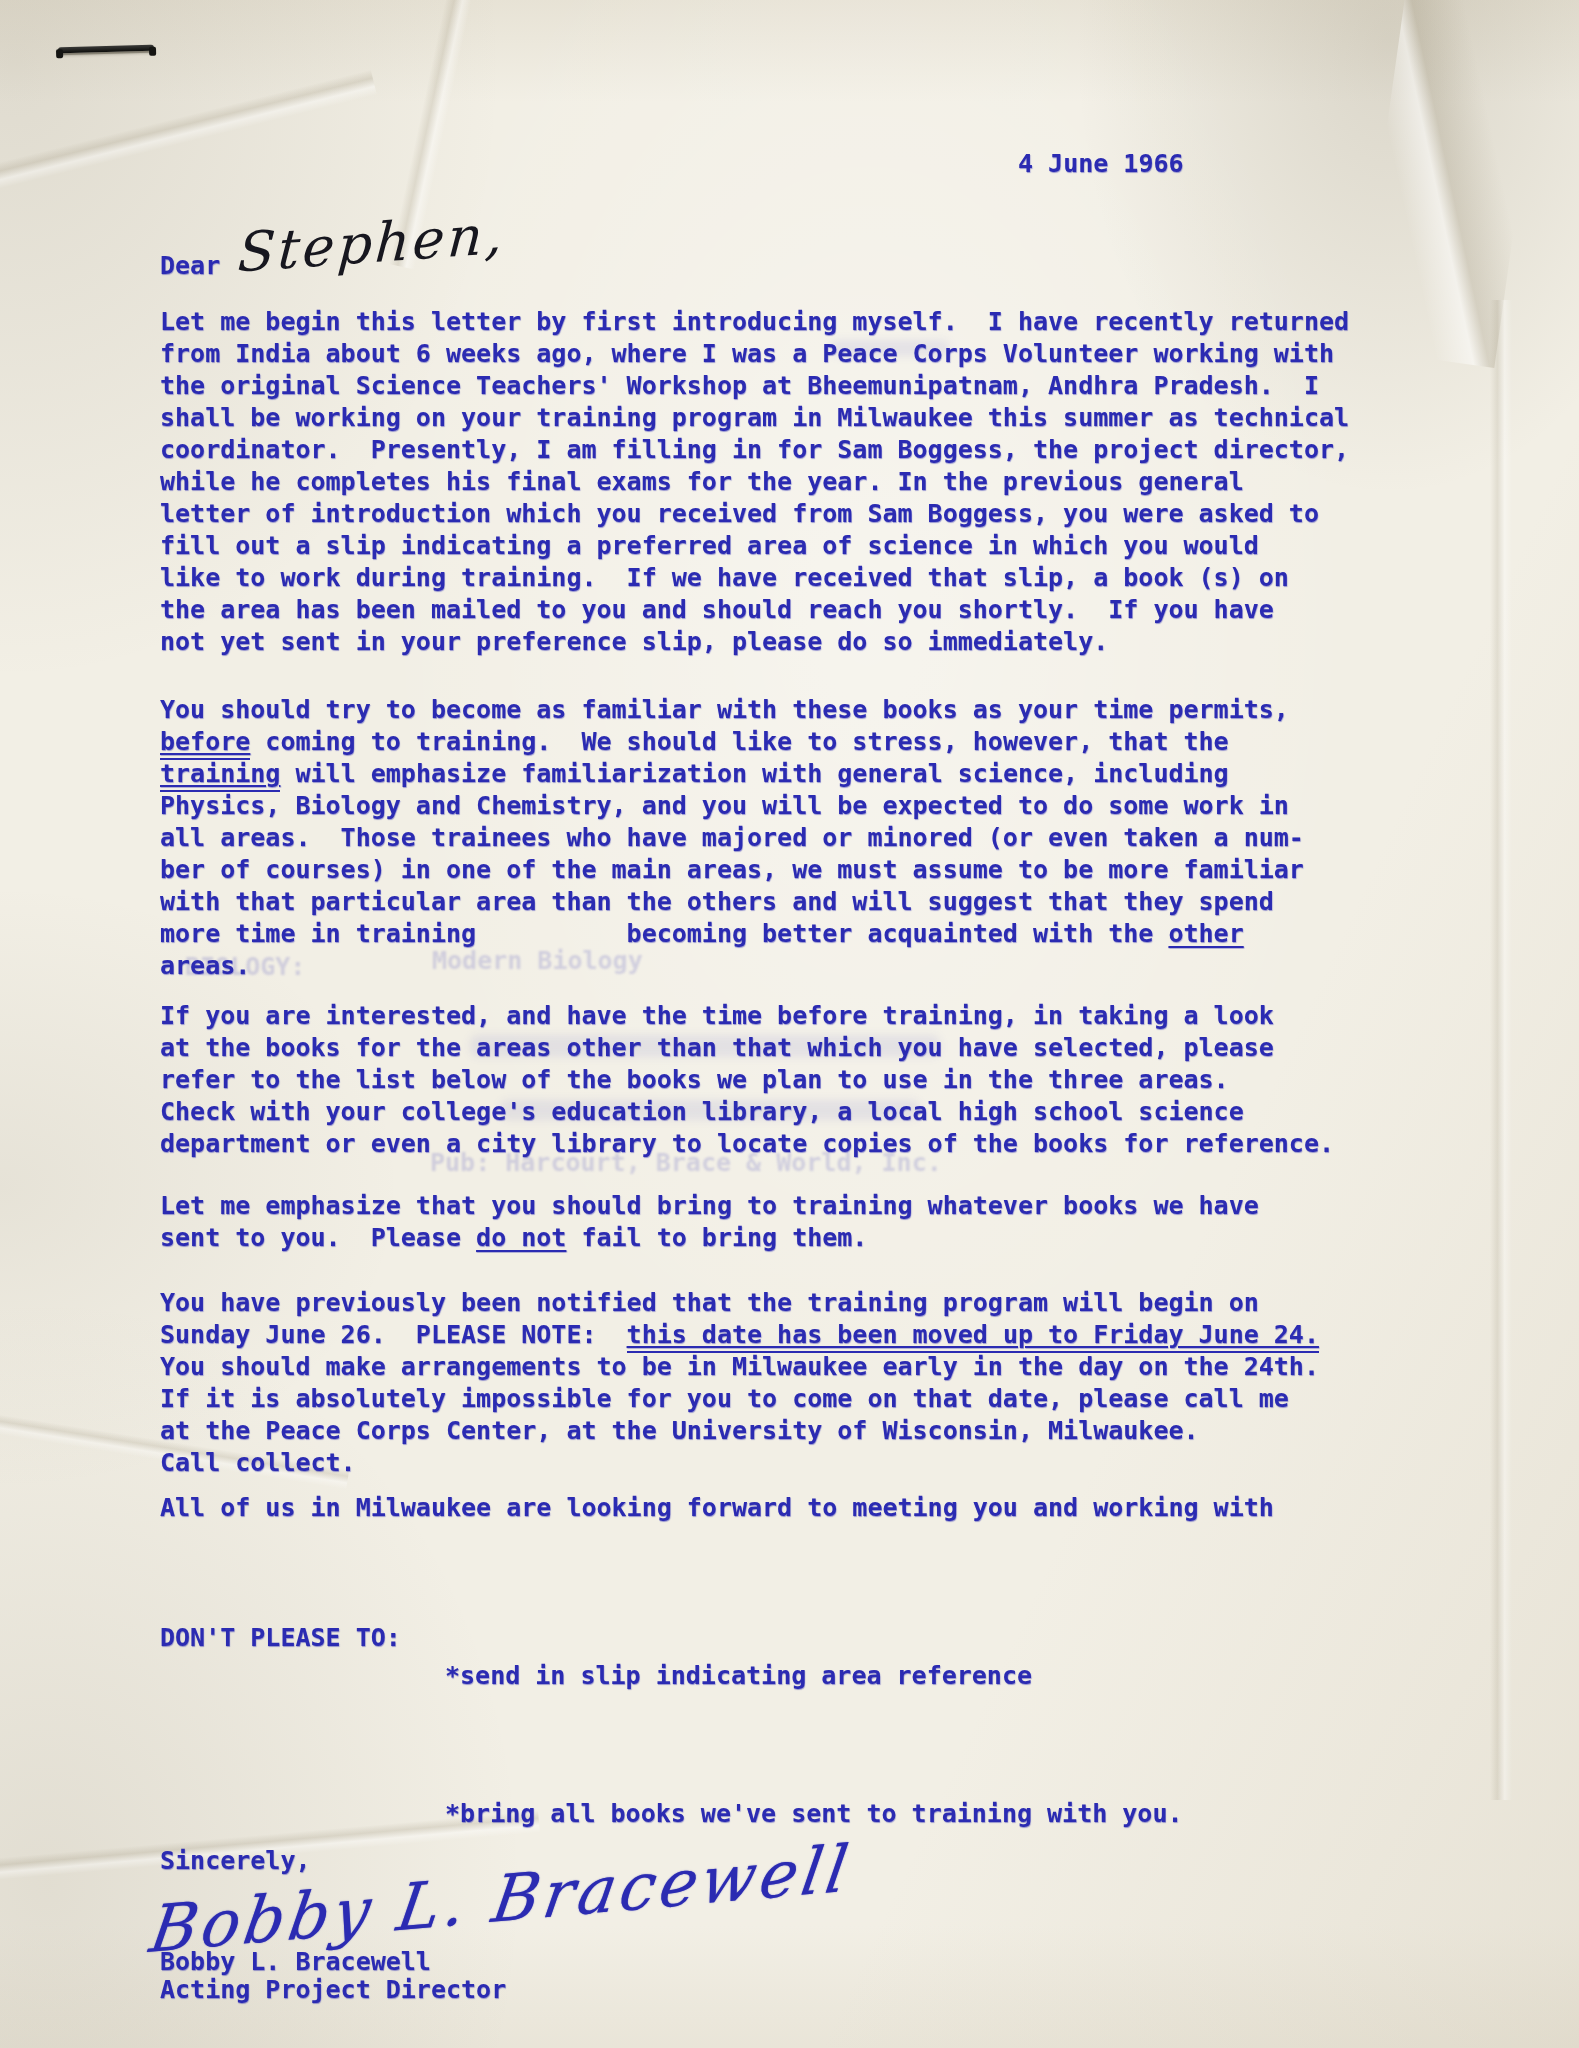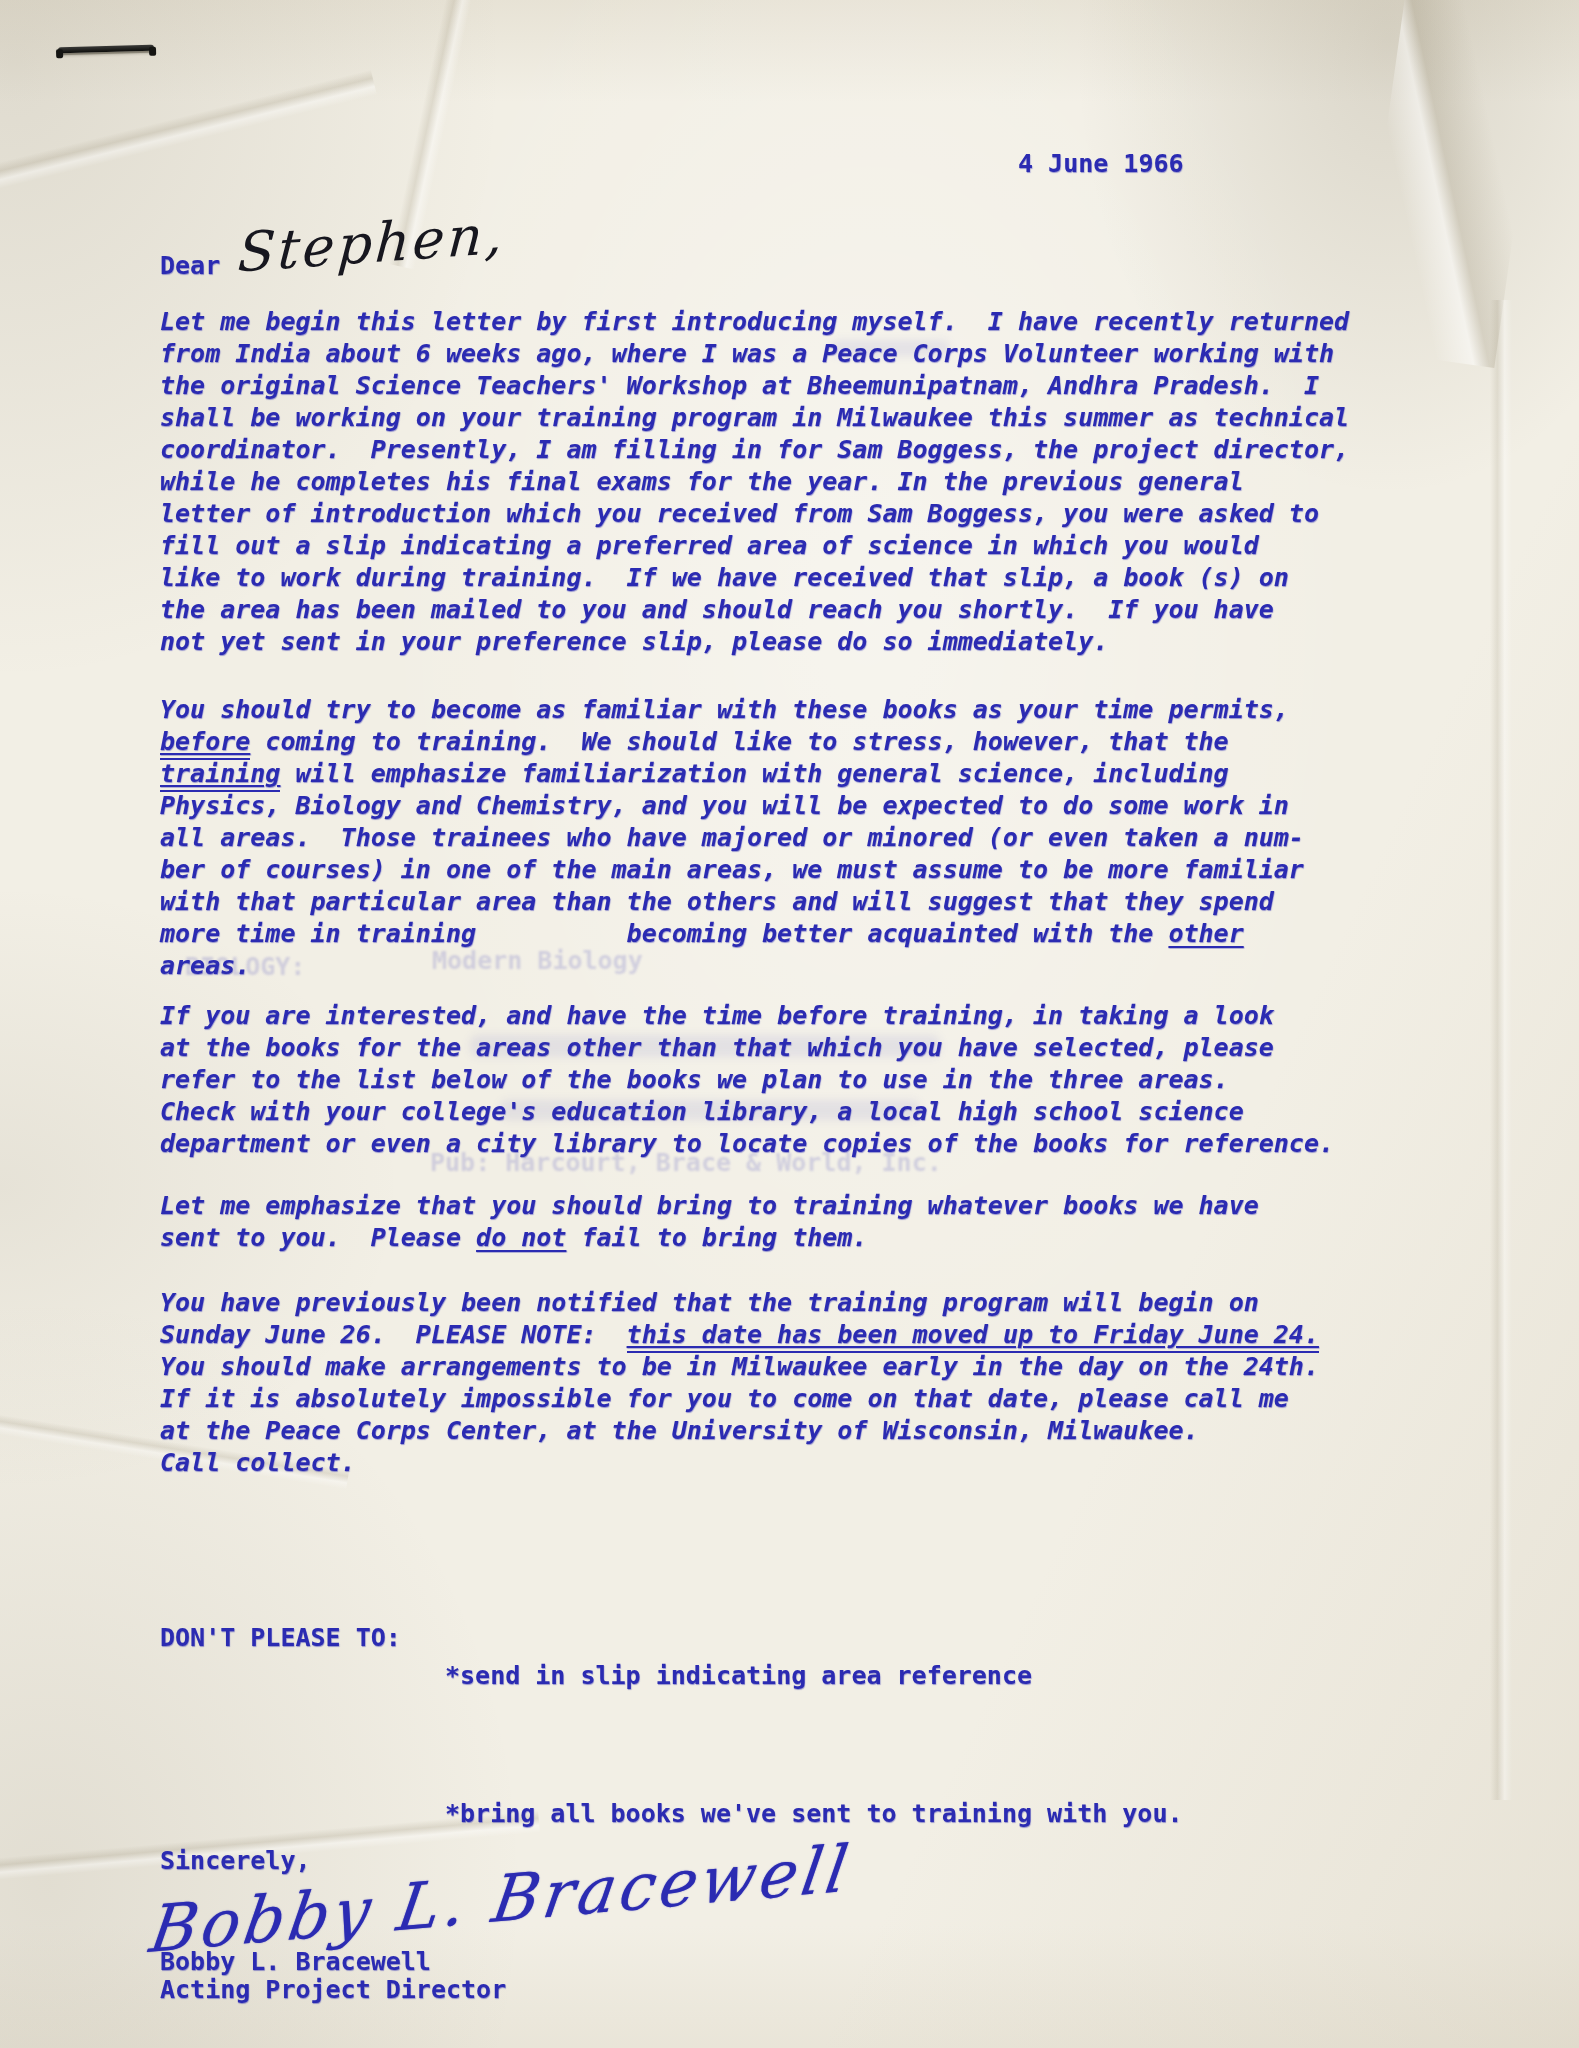--- a/index.html
+++ b/index.html
@@ -25,21 +25,21 @@
   .typed{
     position:absolute;
     color:#2b2bb2;
     font-weight:bold;
     font-size:25px;
     line-height:32px;
     letter-spacing:0px;
     text-shadow:0.5px 0.7px 0.9px rgba(43,43,178,0.45);
     white-space:pre;
   }
-  .tline{white-space:pre;height:32px;font-style:italic;}
+  .tline{white-space:pre;height:32px;}
   .u1{text-decoration:underline;text-decoration-thickness:2px;text-underline-offset:4px;}
   .u2{text-decoration:underline;text-decoration-thickness:2px;text-underline-offset:3px;
       border-bottom:2px solid currentColor;padding-bottom:2px;margin-top:44px;}
   .handwritten-name{
     position:absolute;
     font-family:"DejaVu Serif", serif;
     font-style:italic;
     font-size:54px;
     color:#17171f;
     transform:rotate(-4deg) skewX(-8deg);
@@ -115,21 +115,21 @@
   <div class="typed" style="left:160px;top:306px;"><div class="tline"><span>Let me begin this letter by first introducing myself.  I have recently returned</span></div><div class="tline"><span>from India about 6 weeks ago, where I was a Peace Corps Volunteer working with</span></div><div class="tline"><span>the original Science Teachers' Workshop at Bheemunipatnam, Andhra Pradesh.  I</span></div><div class="tline"><span>shall be working on your training program in Milwaukee this summer as technical</span></div><div class="tline"><span>coordinator.  Presently, I am filling in for Sam Boggess, the project director,</span></div><div class="tline"><span>while he completes his final exams for the year. In the previous general</span></div><div class="tline"><span>letter of introduction which you received from Sam Boggess, you were asked to</span></div><div class="tline"><span>fill out a slip indicating a preferred area of science in which you would</span></div><div class="tline"><span>like to work during training.  If we have received that slip, a book (s) on</span></div><div class="tline"><span>the area has been mailed to you and should reach you shortly.  If you have</span></div><div class="tline"><span>not yet sent in your preference slip, please do so immediately.</span></div></div>
 
   <div class="typed" style="left:160px;top:694px;"><div class="tline"><span>You should try to become as familiar with these books as your time permits,</span></div><div class="tline"><span class="u2">before</span><span> coming to training.  We should like to stress, however, that the</span></div><div class="tline"><span class="u2">training</span><span> will emphasize familiarization with general science, including</span></div><div class="tline"><span>Physics, Biology and Chemistry, and you will be expected to do some work in</span></div><div class="tline"><span>all areas.  Those trainees who have majored or minored (or even taken a num-</span></div><div class="tline"><span>ber of courses) in one of the main areas, we must assume to be more familiar</span></div><div class="tline"><span>with that particular area than the others and will suggest that they spend</span></div><div class="tline"><span>more time in training          becoming better acquainted with the </span><span class="u1">other</span></div><div class="tline"><span>areas.</span></div></div>
 
   <div class="typed" style="left:160px;top:1000px;"><div class="tline"><span>If you are interested, and have the time before training, in taking a look</span></div><div class="tline"><span>at the books for the areas other than that which you have selected, please</span></div><div class="tline"><span>refer to the list below of the books we plan to use in the three areas.</span></div><div class="tline"><span>Check with your college's education library, a local high school science</span></div><div class="tline"><span>department or even a city library to locate copies of the books for reference.</span></div></div>
 
   <div class="typed" style="left:160px;top:1190px;"><div class="tline"><span>Let me emphasize that you should bring to training whatever books we have</span></div><div class="tline"><span>sent to you.  Please </span><span class="u1">do not</span><span> fail to bring them.</span></div></div>
 
   <div class="typed" style="left:160px;top:1287px;"><div class="tline"><span>You have previously been notified that the training program will begin on</span></div><div class="tline"><span>Sunday June 26.  PLEASE NOTE:  </span><span class="u2">this date has been moved up to Friday June 24.</span></div><div class="tline"><span>You should make arrangements to be in Milwaukee early in the day on the 24th.</span></div><div class="tline"><span>If it is absolutely impossible for you to come on that date, please call me</span></div><div class="tline"><span>at the Peace Corps Center, at the University of Wisconsin, Milwaukee.</span></div><div class="tline"><span>Call collect.</span></div></div>
 
-  <div class="typed" style="left:160px;top:1492px;"></div>
+  <div class="typed" style="left:160px;top:1492px;"><div class="tline"><span>All of us in Milwaukee are looking forward to meeting you and working with</span></div></div>
 
   <div class="typed" style="left:160px;top:1622px;">DON'T PLEASE TO:</div>
   <div class="typed" style="left:445px;top:1660px;">*send in slip indicating area reference</div>
   <div class="typed" style="left:445px;top:1798px;">*bring all books we've sent to training with you.</div>
 
   <div class="typed" style="left:160px;top:1845px;">Sincerely,</div>
 
   <div class="signature" style="left:150px;top:1862px;">Bobby L. Bracewell</div>
 
   <div class="typed" style="left:160px;top:1948px;line-height:28px;">Bobby L. Bracewell</div>

